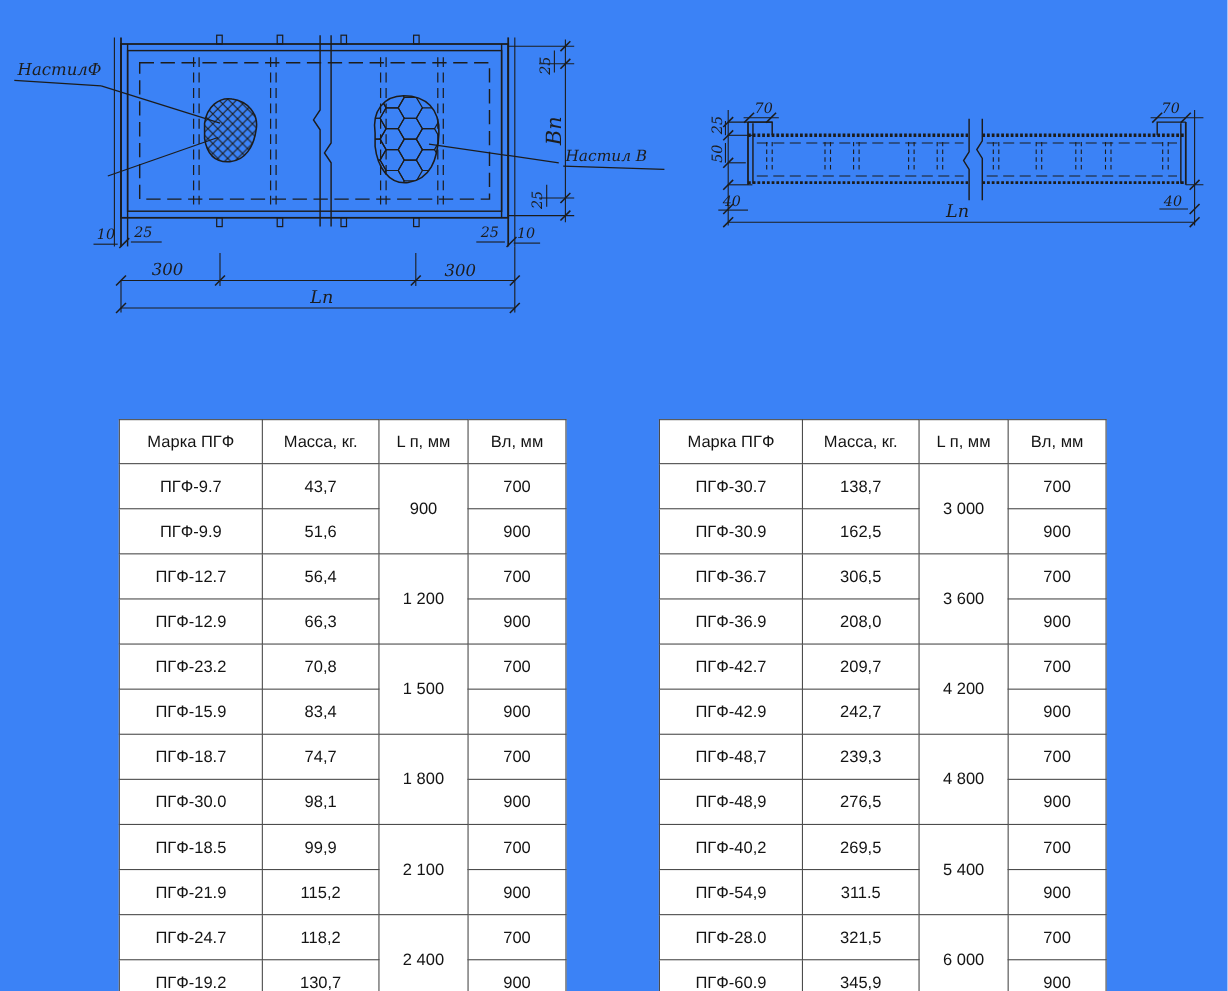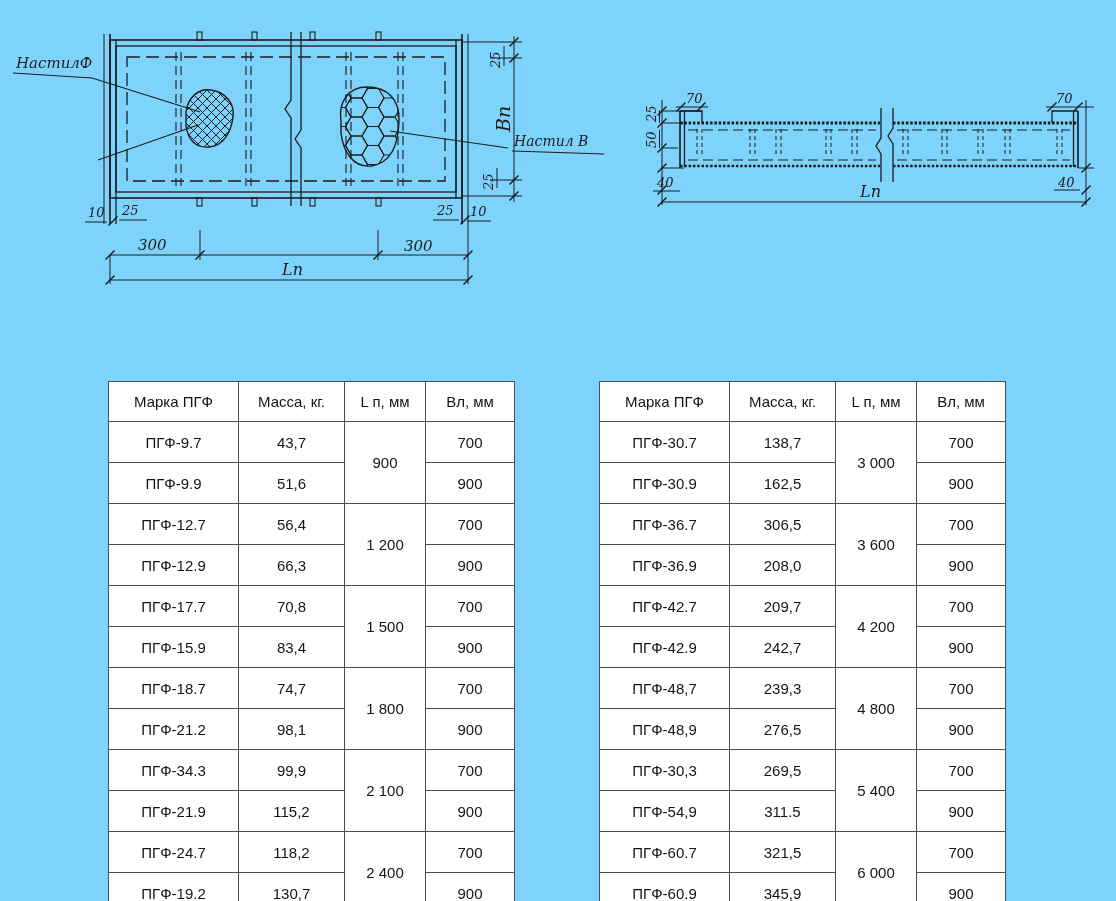--- a/index.html
+++ b/index.html
@@ -1,16 +1,16 @@
 <!DOCTYPE html>
 <html><head>
 <meta charset="utf-8">
 <style>
   html,body{margin:0;padding:0;background:#fff;}
-  .canvas{position:relative;width:1116px;height:901px;background:#7dd3fc;overflow:hidden;
+  .canvas{position:relative;width:1116px;height:901px;background:#3b82f6;overflow:hidden;
           font-family:"Liberation Sans",sans-serif;}
   .canvas > svg{position:absolute;left:0;top:0;}
   
   .spec{position:absolute;top:350px;border-collapse:collapse;table-layout:fixed;
         background:#fff;color:#141414;font-size:15px;margin-top:31px;}
   .spec th,.spec td{border:1px solid #4c4c4c;text-align:center;vertical-align:middle;
         font-weight:normal;padding:0;overflow:hidden;}
   .spec th{height:39px;}
   .spec td{height:40px;}
   .spec .c0{width:129px}
@@ -294,43 +294,43 @@
           <td class="c1">56,4</td>
           <td class="c2" rowspan="2">1 200</td>
           <td class="c3">700</td>
         </tr>
         <tr>
           <td class="c0">ПГФ-12.9</td>
           <td class="c1">66,3</td>
           <td class="c3">900</td>
         </tr>
         <tr>
-          <td class="c0">ПГФ-17.7</td>
+          <td class="c0">ПГФ-23.2</td>
           <td class="c1">70,8</td>
           <td class="c2" rowspan="2">1 500</td>
           <td class="c3">700</td>
         </tr>
         <tr>
           <td class="c0">ПГФ-15.9</td>
           <td class="c1">83,4</td>
           <td class="c3">900</td>
         </tr>
         <tr>
           <td class="c0">ПГФ-18.7</td>
           <td class="c1">74,7</td>
           <td class="c2" rowspan="2">1 800</td>
           <td class="c3">700</td>
         </tr>
         <tr>
-          <td class="c0">ПГФ-21.2</td>
+          <td class="c0">ПГФ-30.0</td>
           <td class="c1">98,1</td>
           <td class="c3">900</td>
         </tr>
         <tr>
-          <td class="c0">ПГФ-34.3</td>
+          <td class="c0">ПГФ-18.5</td>
           <td class="c1">99,9</td>
           <td class="c2" rowspan="2">2 100</td>
           <td class="c3">700</td>
         </tr>
         <tr>
           <td class="c0">ПГФ-21.9</td>
           <td class="c1">115,2</td>
           <td class="c3">900</td>
         </tr>
         <tr>
@@ -394,32 +394,32 @@
           <td class="c1">239,3</td>
           <td class="c2" rowspan="2">4 800</td>
           <td class="c3">700</td>
         </tr>
         <tr>
           <td class="c0">ПГФ-48,9</td>
           <td class="c1">276,5</td>
           <td class="c3">900</td>
         </tr>
         <tr>
-          <td class="c0">ПГФ-30,3</td>
+          <td class="c0">ПГФ-40,2</td>
           <td class="c1">269,5</td>
           <td class="c2" rowspan="2">5 400</td>
           <td class="c3">700</td>
         </tr>
         <tr>
           <td class="c0">ПГФ-54,9</td>
           <td class="c1">311.5</td>
           <td class="c3">900</td>
         </tr>
         <tr>
-          <td class="c0">ПГФ-60.7</td>
+          <td class="c0">ПГФ-28.0</td>
           <td class="c1">321,5</td>
           <td class="c2" rowspan="2">6 000</td>
           <td class="c3">700</td>
         </tr>
         <tr>
           <td class="c0">ПГФ-60.9</td>
           <td class="c1">345,9</td>
           <td class="c3">900</td>
         </tr>
       </tbody>

